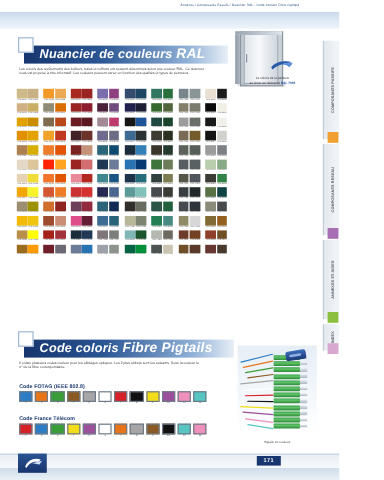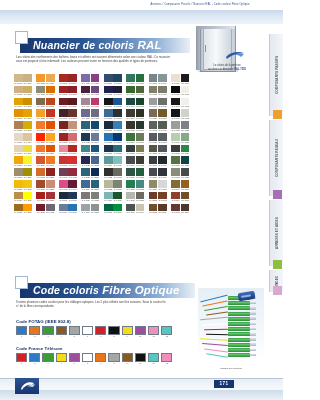--- a/index.html
+++ b/index.html
@@ -134,21 +134,21 @@
 
   <div class="topbar">
     <div class="breadcrumb">Annexes / Composants Passifs / Nuancier RAL - Code couleur Fibre Optique</div>
   </div>
   <div class="bandbar"></div>
   <div class="bandbar2"></div>
 
   <div class="sect" style="left:15px;top:31px;">
     <div class="sqr"></div>
     <div class="bar">
-      <div class="t"><span>Nuancier de coloris </span><em>RAL</em></div>
+      <div class="t"><span>Nuancier de couleurs </span><em>RAL</em></div>
     </div>
   </div>
 
   <div class="para" style="left:16px;top:55px;width:160px;">Les coloris des revêtements des boîtiers, baies et coffrets ont souvent déterminés selon une couleur RAL. Ce nuancier vous est proposé à titre informatif. Les couleurs peuvent varier en fonction des qualités et types de peintures.</div>
 
   <div class="cabinet">
     <div class="cab-side"></div>
     <div class="cab-body"></div>
     <div class="cab-door"></div>
     <div class="cab-hinge"></div>
@@ -1043,21 +1043,21 @@
         <div class="ralcell">
           <span class="sw" style="background: rgb(73, 57, 45);"></span>
           <span class="lb">RAL 8014</span>
         </div>
       </div>
     </div>
 
   <div class="sect" style="left:15px;top:276px;">
     <div class="sqr"></div>
     <div class="bar" style="width:175px;">
-      <div class="t"><span>Code coloris </span><em>Fibre Optique</em></div>
+      <div class="t"><span>Code coloris </span><em>Fibre Pigtails</em></div>
     </div>
   </div>
 
   <div class="para" style="left:16px;top:300px;width:150px;">Il existe plusieurs codes couleur pour les câblages optiques. Les 2 plus utilisés sont les suivants. Sous la couleur le n° de la fibre correspondante.</div>
 
   <div class="fibre-img">
     <div class="fib-bg"></div>
     <div id="pigtails">
         <div class="conn" style="top: 8px;"></div>
         <div class="pig" style="top: 9.6px; left: 2px; width: 28px; background: rgb(43, 124, 196); transform: rotate(-14deg);"></div>

